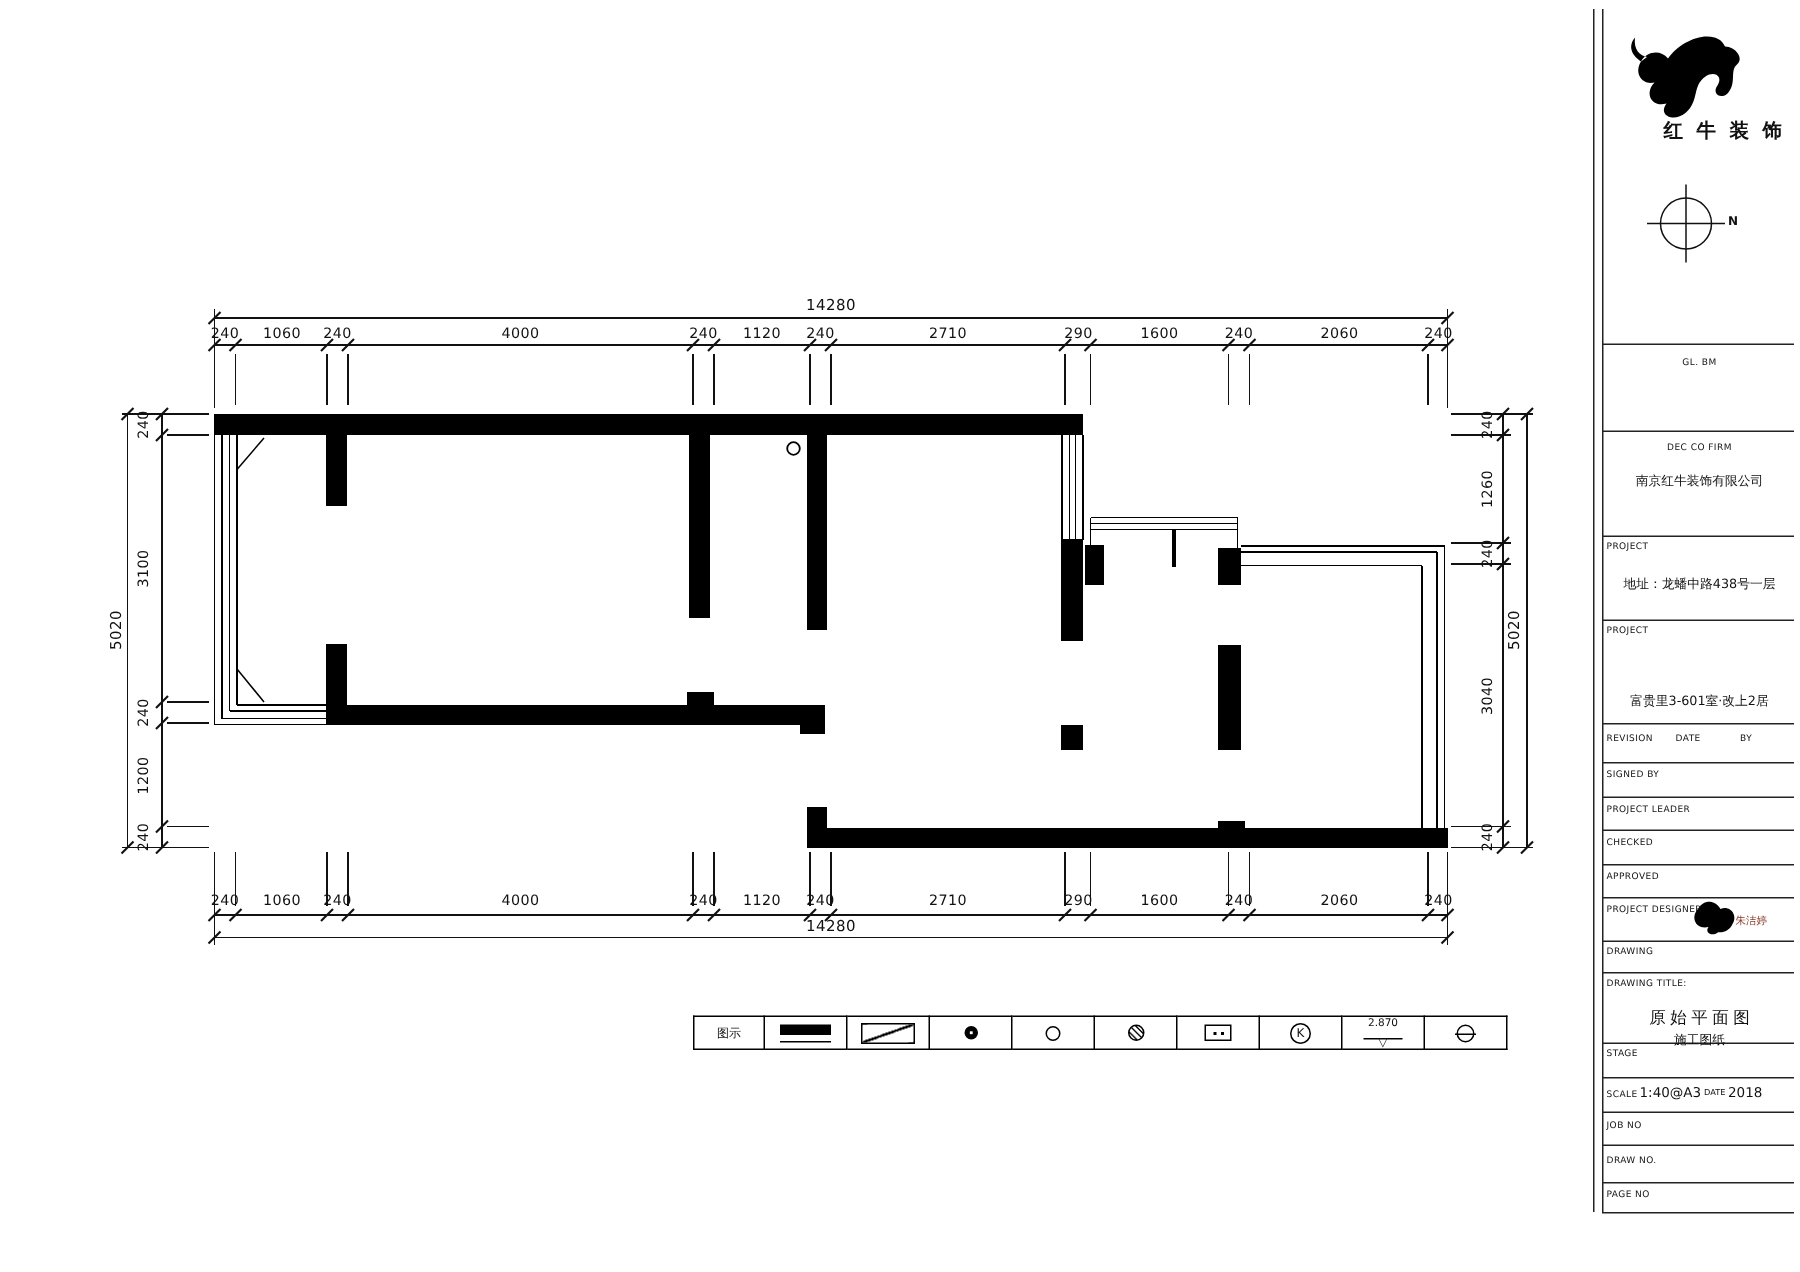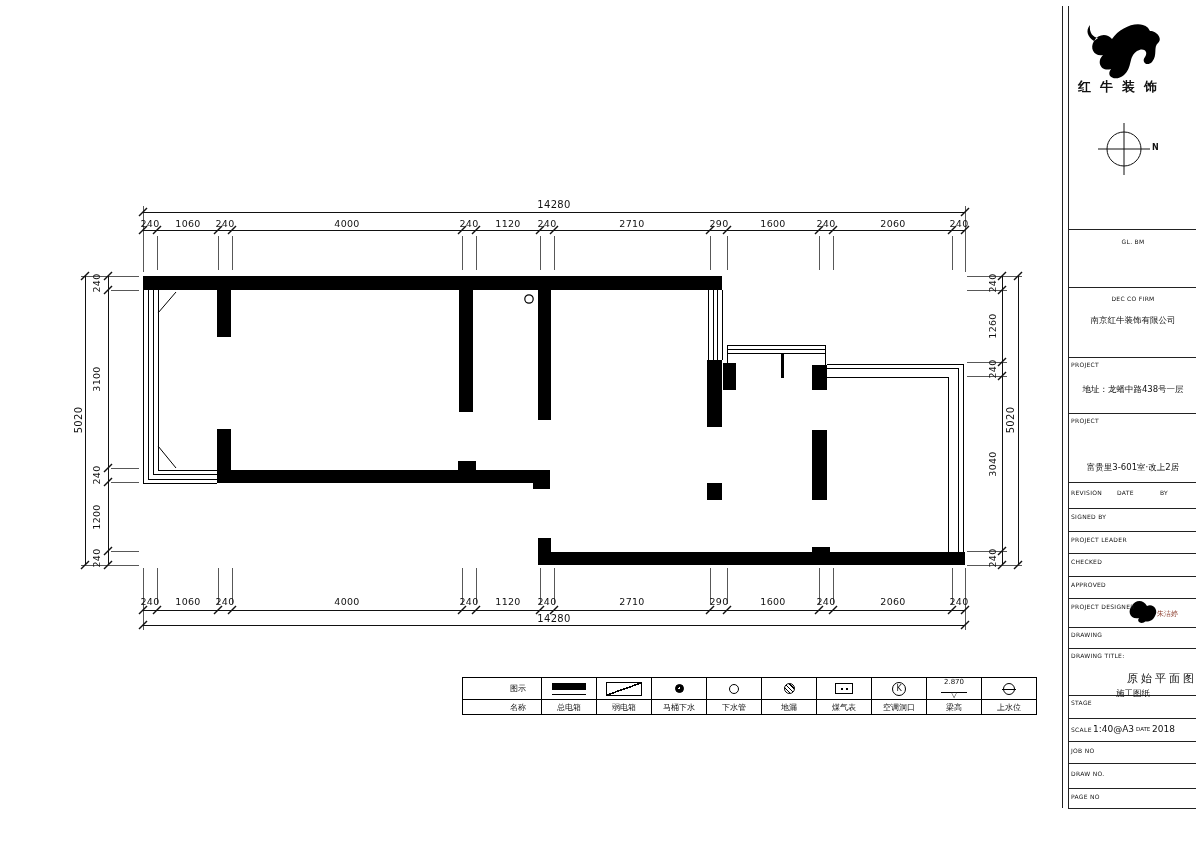--- a/index.html
+++ b/index.html
@@ -11,34 +11,34 @@
           transform:translate(-50%,-50%);white-space:nowrap;letter-spacing:.3px;}
   .dimlab.v{transform:translate(-50%,-50%) rotate(-90deg);}
   .dimlab.total{font-size:10px;}
   
   .vline{position:absolute;width:1px;background:#222;}
   .hline{position:absolute;left:1068px;width:128px;height:1px;background:#222;}
   .tb{position:absolute;white-space:nowrap;color:#111;}
   .tb.cap{font-size:6px;letter-spacing:.3px;}
   .tb.cn{font-size:8.5px;}
   .tb.center{left:1069px;width:128px;text-align:center;}
-  .brandname{position:absolute;left:1069px;top:78px;width:128px;text-align:left;
+  .brandname{position:absolute;left:1069px;top:78px;width:128px;text-align:right;
              font-size:13px;font-weight:600;letter-spacing:9px;text-indent:9px;
              font-family:"DejaVu Serif",serif;}
-  .drawtitle{position:absolute;left:1069px;top:671px;width:128px;text-align:right;
+  .drawtitle{position:absolute;left:1069px;top:671px;width:128px;text-align:center;
              font-size:11px;letter-spacing:3px;text-indent:3px;}
   .designer-name{position:absolute;left:1157px;top:609px;font-size:7px;color:#8a3b2b;}
   .northlab{position:absolute;left:1152px;top:143px;font-size:8px;font-weight:700;}
   
   table.legend{position:absolute;left:462px;top:677px;border-collapse:collapse;
                font-size:8px;color:#111;}
   table.legend td{border:1px solid #000;text-align:center;vertical-align:middle;
                   padding:0;height:14px;}
   table.legend tr.symrow td{height:21px;}
-  table.legend td.c0{width:46px;padding-left:32px;}
+  table.legend td.c0{width:46px;}
   table.legend td.ci{width:54px;}
   .symwrap{display:flex;align-items:center;justify-content:center;width:100%;height:100%;}
   .sym-mainbox{width:34px;height:11px;border-bottom:1px solid #000;position:relative;}
   .sym-mainbox::before{content:'';position:absolute;left:0;top:0;width:34px;height:7px;background:#000;}
   .sym-weakbox{width:34px;height:12px;border:1px solid #000;
       background:linear-gradient(to bottom right,transparent calc(50% - .8px),#000 calc(50% - .8px) calc(50% + .8px),transparent calc(50% + .8px));}
   .sym-toilet{width:7px;height:7px;border-radius:50%;border:1px solid #000;
       background:radial-gradient(circle,#fff 0 1px,#000 1px);}
   .sym-pipe{width:8px;height:8px;border:1px solid #000;border-radius:50%;}
   .sym-floordrain{width:9px;height:9px;border:1px solid #000;border-radius:50%;
@@ -379,28 +379,16 @@
                 <span class="tri">▽</span>
               </span>
             </div>
           </td>
       <td class="ci">
             <div class="symwrap">
               <span class="sym-water"></span>
             </div>
           </td>
     </tr>
-    <tr>
-      <td class="c0">名称</td>
-      <td class="ci">总电箱</td>
-      <td class="ci">弱电箱</td>
-      <td class="ci">马桶下水</td>
-      <td class="ci">下水管</td>
-      <td class="ci">地漏</td>
-      <td class="ci">煤气表</td>
-      <td class="ci">空调洞口</td>
-      <td class="ci">梁高</td>
-      <td class="ci">上水位</td>
-    </tr>
   </tbody>
     </table>
 
 </div>
 
 </body></html>

